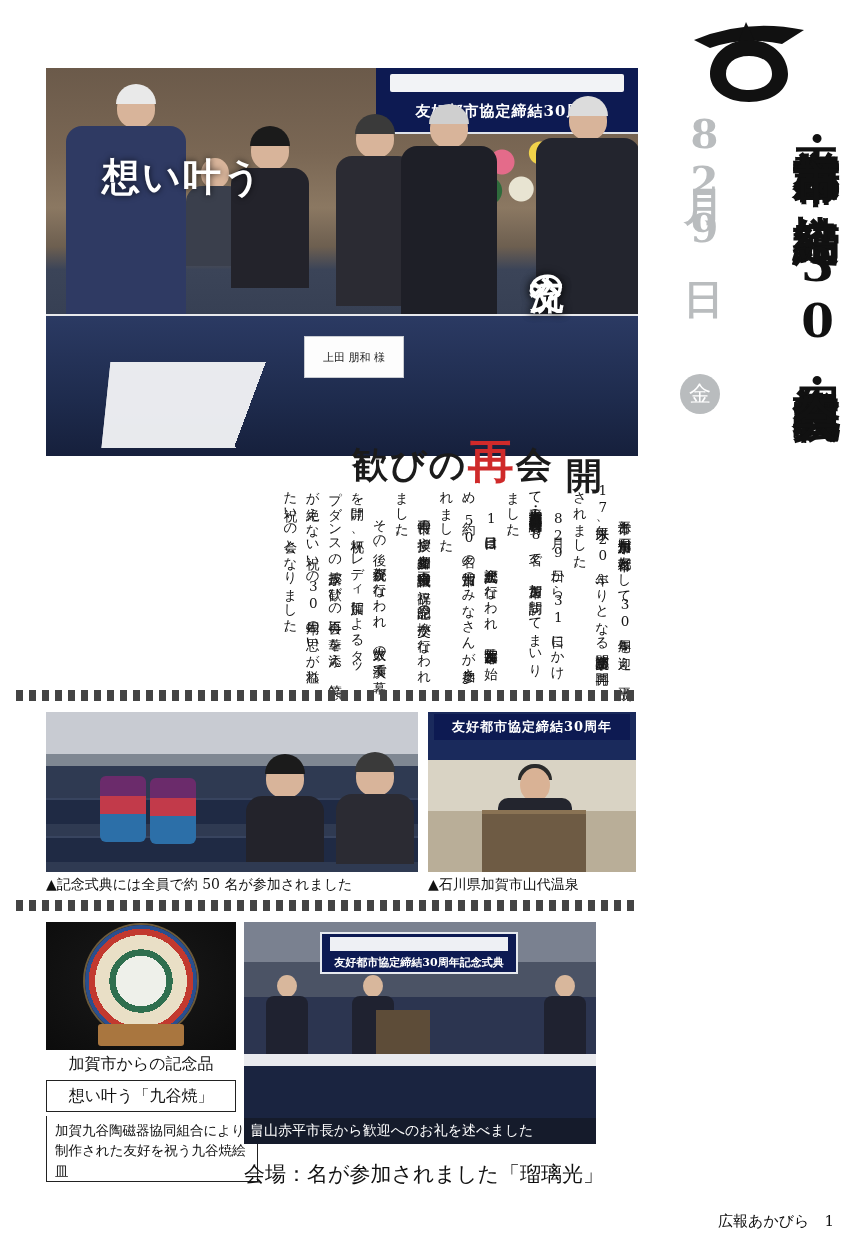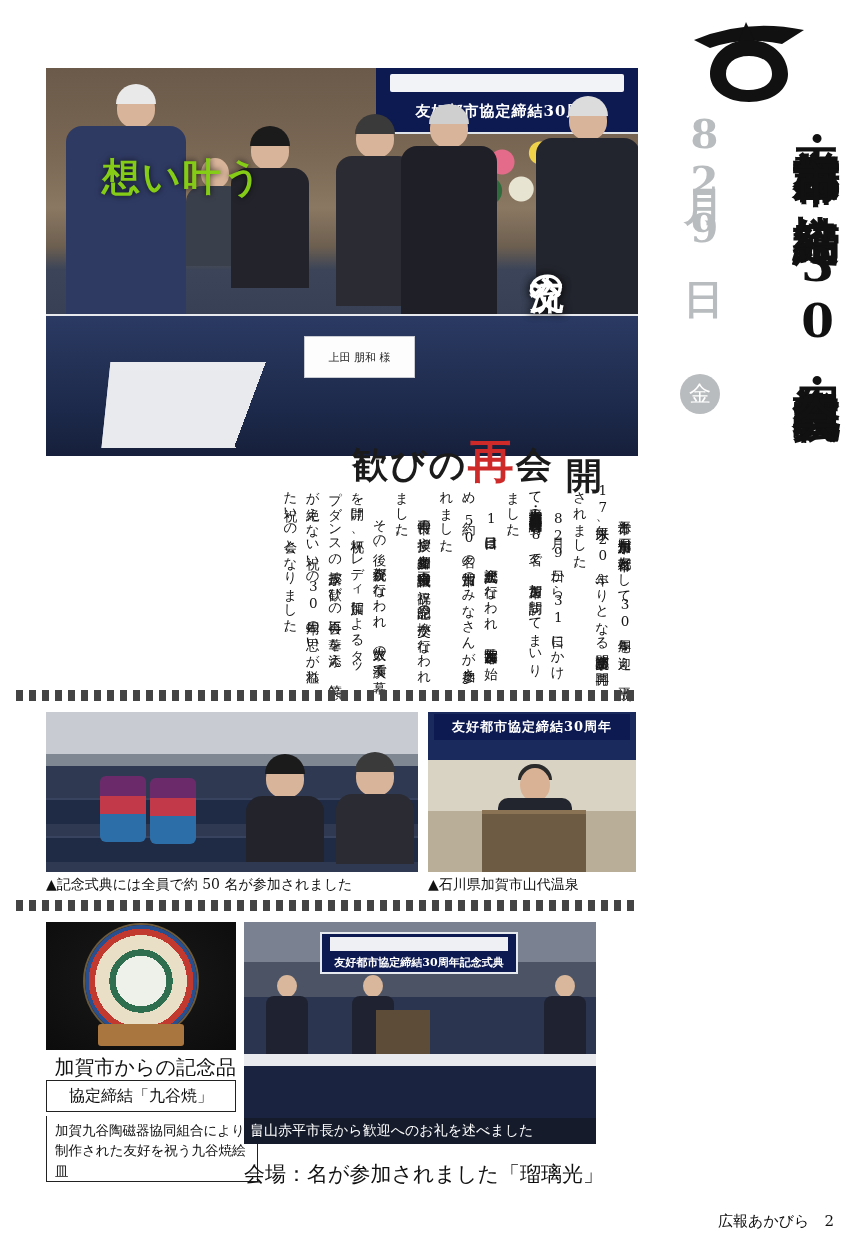--- a/index.html
+++ b/index.html
@@ -124,21 +124,21 @@
   }
   .hero .papers {
     position:absolute; left:60px; bottom:8px; width:330px; height:86px;
     background:
       linear-gradient(105deg, #f4f5f7 0 44%, transparent 44%),
       linear-gradient(75deg, #eceef1 0 38%, transparent 38%);
     opacity:.95;
     transform: skewX(-6deg);
   }
   .hero .nameplate {
-    position:absolute; left:258px; bottom:78px; width:111px; height:42px;
+    position:absolute; left:258px; bottom:78px; width:100px; height:42px;
     background:#fdfdfd; border:1px solid #c9ccd2;
     font-size:11px; color:#222; text-align:center; line-height:42px;
     font-family:"DejaVu Serif", serif;
   }
   .p { position:absolute; bottom:140px; }
   .p .head { width:38px;height:40px;border-radius:50% 50% 45% 45%; background:#d8b49a; margin:0 auto; }
   .p .hair { position:absolute; left:50%; transform:translateX(-50%); top:-4px; width:40px;height:20px;border-radius:20px 20px 0 0; }
   .p .body { width:78px;height:150px; border-radius:16px 16px 0 0; margin-top:-2px; }
   .p1 { left:40px; }
   .p1 .hair { background:#e9e9e9; }
@@ -155,21 +155,21 @@
   .p5 { left:490px; bottom:118px; }
   .p5 .hair { background:#dcdcdc; }
   .p5 .body { background:#23252e; height:200px; width:104px; }
   .p6 { left:140px; bottom:190px; }
   .p6 .head { width:28px; height:30px; }
   .p6 .body { background:#3a3f4c; height:80px; width:58px; }
 
   .hero-caption {
     position:absolute; left:56px; top:84px;
     font-family:Liberation Mono, monospace;
-    font-weight:bold; font-size:38px; color:#84cc16;
+    font-weight:bold; font-size:38px; color:#ffffff;
     letter-spacing:2px;
     text-shadow: 0 0 6px rgba(0,0,0,.75);
   }
 
   
   .overlay-vert {
     position:absolute; left:524px; top:248px;
     writing-mode: vertical-rl; text-orientation: upright;
     font-family:"DejaVu Serif", serif; font-weight:bold;
     font-size:34px; color:#ffffff; letter-spacing:2px;
@@ -303,21 +303,21 @@
   .hall-podium { position:absolute; left:132px; bottom:78px; width:54px; height:56px; background:#5d4c38; }
   .hall-caption {
     position:absolute; left:0; bottom:0; width:100%; height:26px;
     background:rgba(20,24,34,.72); color:#fff;
     font-family:Liberation Mono, monospace; font-size:14px;
     line-height:26px; padding-left:6px; white-space:nowrap;
   }
 
   .gift-label {
     position:absolute; left:46px; top:1054px; width:190px;
-    text-align:right; font-family:"DejaVu Serif", serif; font-size:20px; color:#111;
+    text-align:center; font-family:"DejaVu Serif", serif; font-size:16px; color:#111;
   }
   .craft-box {
     position:absolute; left:46px; top:1080px; width:190px; height:32px;
     border:1.5px solid #222; display:flex; align-items:center; justify-content:center;
     font-family:"DejaVu Serif", serif; font-size:16px; color:#111;
   }
   .craft-desc {
     position:absolute; left:46px; top:1116px; width:212px; height:66px;
     border:1.5px solid #222; border-top:none; padding:4px 8px;
     font-family:"DejaVu Serif", serif; font-size:13.5px; line-height:1.5; color:#111;
@@ -427,21 +427,21 @@
 
 <div class="cap cap2">▲記念式典には全員で約 50 名が参加されました</div>
 <div class="cap cap3">▲石川県加賀市山代温泉</div>
 
 <div class="plate-photo">
   <div class="plate"></div>
   <div class="plate-stand"></div>
 </div>
 
 <div class="gift-label">加賀市からの記念品</div>
-<div class="craft-box">協定締結「九谷焼」</div>
+<div class="craft-box">想い叶う「九谷焼」</div>
 <div class="craft-desc">加賀九谷陶磁器協同組合により制作された友好を祝う九谷焼絵皿</div>
 
 <div class="ph4">
   <div class="hall"></div>
   <div class="hall-banner">
     <div class="hb1"></div>
     <div class="hb2">友好都市協定締結30周年記念式典</div>
   </div>
   <div class="hall-p hp1">
       <div class="h"></div>
@@ -470,13 +470,13 @@
       <path d="M62 8 L74 34 L52 34 Z" fill="#111"></path>
       <path d="M65 26 C 90 26 104 44 104 60 C 104 76 88 88 65 88 C 42 88 26 76 26 60 C 26 44 40 26 65 26 Z
                M65 42 C 50 42 42 50 42 60 C 42 70 52 76 65 76 C 78 76 88 70 88 60 C 88 50 80 42 65 42 Z" fill="#111"></path>
     </svg>
   </div>
   <div class="date-vert">8月29日</div>
   <div class="date-weekday">金</div>
   <div class="title-vert">赤平市・加賀市友好都市 協定締結 30周年記念式典・祝賀会</div>
 </div>
 
-<div class="footer">広報あかびら　2</div>
+<div class="footer">広報あかびら　1</div>
 
 </body></html>

